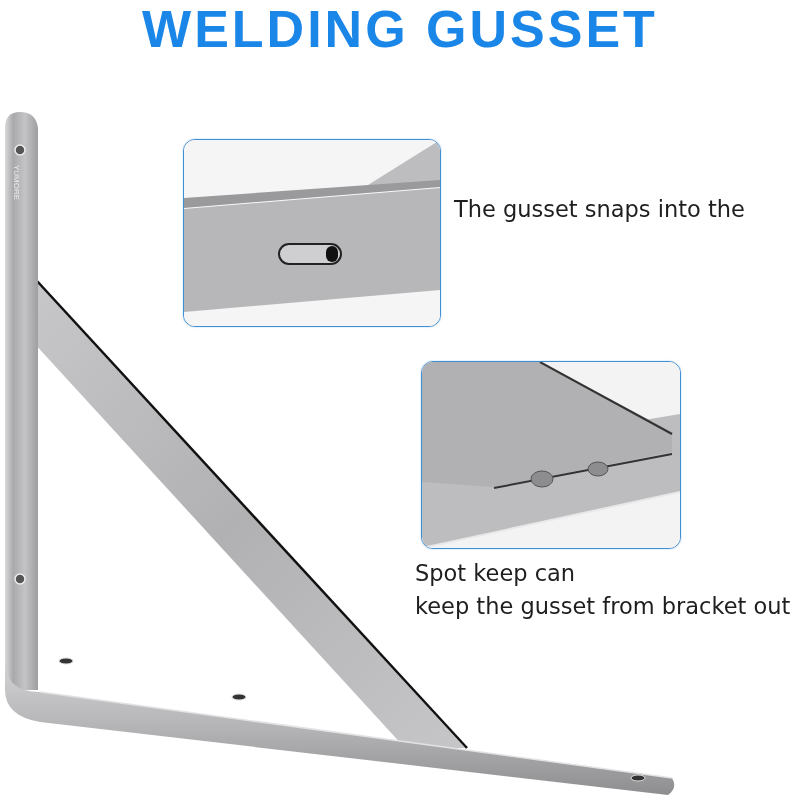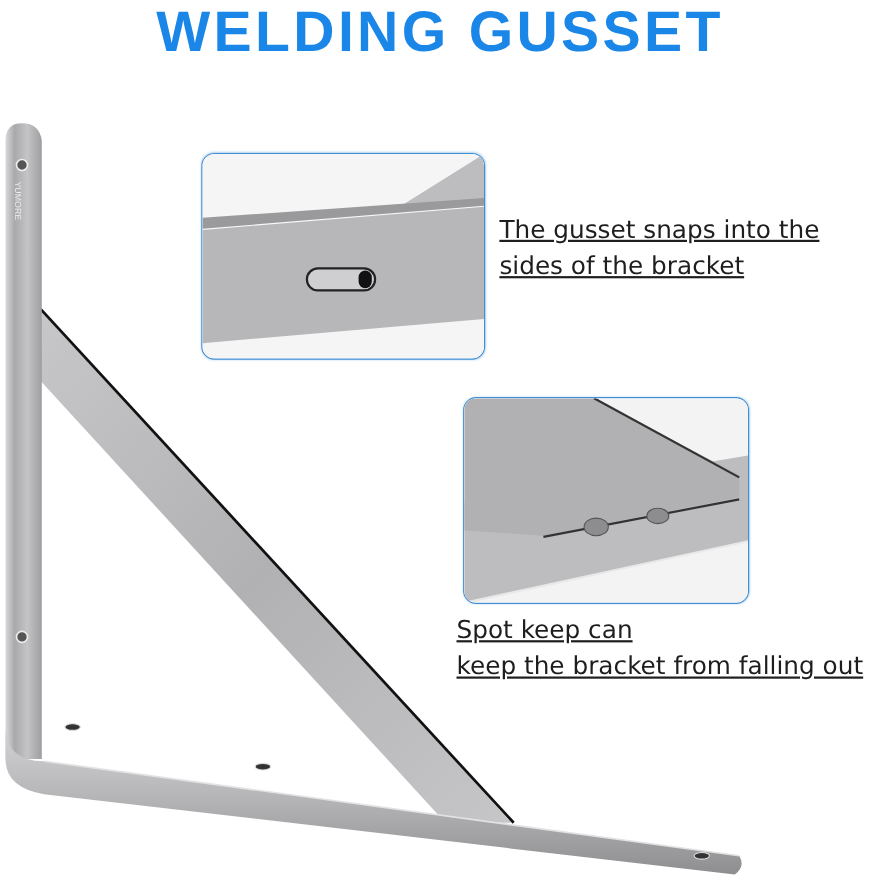--- a/index.html
+++ b/index.html
@@ -16,21 +16,21 @@
   }
   .inset svg { display:block; width:100%; height:100%; }
   .inset1 { left:183px; top:139px; width:256px; height:186px; }
   .inset2 { left:421px; top:361px; width:258px; height:186px; }
   .caption {
     position:absolute; font-family:"DejaVu Sans", sans-serif; color:#1e1e1e;
     font-size:22.5px; line-height:33px; white-space:nowrap;
   }
   .caption1 { left:454px; top:193px; }
   .caption2 { left:415px; top:557px; }
-  .caption span { display:block;text-decoration:underline; }
+  .caption span { display:block; }
 </style>
 </head>
 <body>
 
 <div class="title">WELDING GUSSET</div>
 
 <svg class="bracket" viewBox="0 0 800 797">
   <defs>
     <linearGradient id="steelV" x1="0" y1="0" x2="1" y2="0">
       <stop offset="0" stop-color="#d9d9db"></stop>
@@ -78,31 +78,30 @@
     <polygon points="160,60 256,0 256,52" fill="#bdbdbf"></polygon>
     <polygon points="0,68 256,47 256,150 0,172" fill="#b7b7b9"></polygon>
     <line x1="0" y1="68" x2="256" y2="47" stroke="#f8f8f8" stroke-width="2"></line>
     <polygon points="0,58 256,40 256,47 0,68" fill="#9a9a9c"></polygon>
     <rect x="95" y="104" width="62" height="20" rx="10" fill="#cfcfd1" stroke="#222" stroke-width="2"></rect>
     <rect x="142" y="106" width="12" height="16" rx="6" fill="#111"></rect>
   </svg>
 </div>
 <div class="caption caption1">
   <span>The gusset snaps into the</span>
-  <span>sides of the bracket</span>
 </div>
 
 <div class="inset inset2">
   <svg viewBox="0 0 258 186" preserveAspectRatio="none">
     <rect width="258" height="186" fill="#f3f3f3"></rect>
     <polygon points="0,95 258,52 258,130 0,186" fill="#bdbdbf"></polygon>
     <line x1="0" y1="186" x2="258" y2="130" stroke="#e8e8e8" stroke-width="2"></line>
     <polygon points="0,0 118,0 250,70 250,90 72,125 0,120" fill="#b1b1b3"></polygon>
     <line x1="118" y1="0" x2="250" y2="72" stroke="#333" stroke-width="2"></line>
     <line x1="72" y1="126" x2="250" y2="92" stroke="#333" stroke-width="2"></line>
     <ellipse cx="120" cy="117" rx="11" ry="8" fill="#8d8d90" stroke="#555"></ellipse>
     <ellipse cx="176" cy="107" rx="10" ry="7" fill="#8d8d90" stroke="#555"></ellipse>
   </svg>
 </div>
 <div class="caption caption2">
   <span>Spot keep can</span>
-  <span>keep the bracket from falling out</span>
+  <span>keep the gusset from bracket out</span>
 </div>
 
 </body></html>

